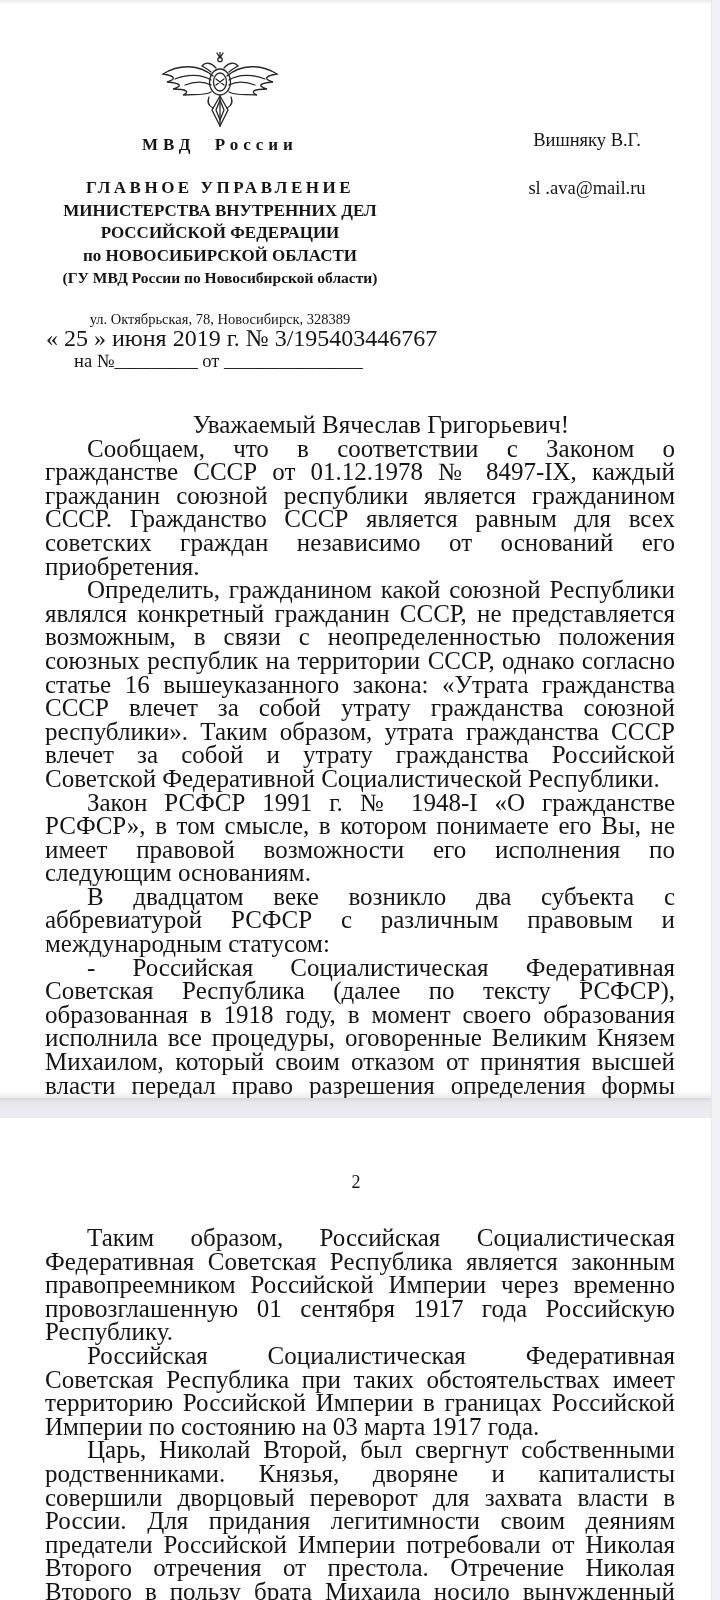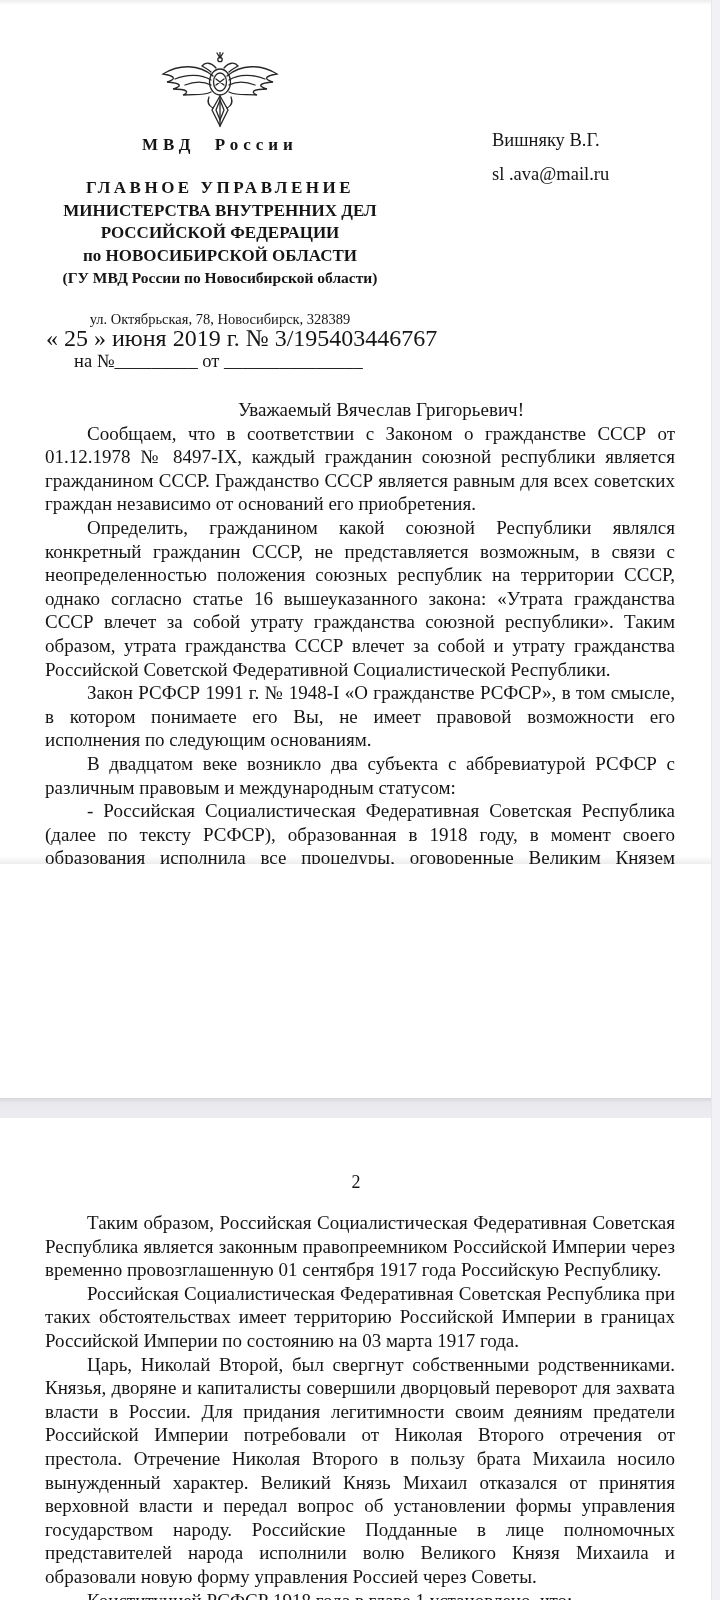--- a/index.html
+++ b/index.html
@@ -9,42 +9,42 @@
     background:#ffffff;
     overflow:hidden;
     font-family:"Liberation Serif","DejaVu Serif",serif;
     color:#151515;
   }
   .top-shade{position:absolute;left:0;top:0;width:720px;height:5px;
     background:linear-gradient(#ededed,#ffffff);pointer-events:none;}
   .right-track{position:absolute;right:0;top:0;width:8px;height:1600px;
     background:#f2f1f5;border-left:1px solid #e7e6ea;}
   
-  .page1{position:absolute;left:0;top:0;width:712px;height:864px;background:#fff;overflow:hidden;}
+  .page1{position:absolute;left:0;top:0;width:712px;height:1098px;background:#fff;overflow:hidden;}
   .page1::after{content:"";position:absolute;left:0;bottom:0;width:100%;height:8px;
     background:linear-gradient(rgba(0,0,0,0),rgba(0,0,0,0.07));}
   .separator{position:absolute;left:0;top:1098px;width:712px;height:20px;
     background:linear-gradient(to bottom,#d7d6db 0,#e9e8ed 5px,#edecf0 100%);}
   .page2{position:absolute;left:0;top:1118px;width:712px;height:482px;background:#fff;overflow:hidden;}
 
   .header-left{position:absolute;left:45px;top:52px;width:350px;text-align:center;}
   .emblem{display:inline-block;}
   .org-short{font-weight:bold;font-size:17px;letter-spacing:5px;word-spacing:10px;margin-top:3px;}
   .org-block{margin-top:22px;font-weight:bold;font-size:17px;line-height:22.5px;text-align:center;}
   .org-line-spaced{letter-spacing:3.5px;}
   .org-line-paren{font-size:15.5px;}
   .address{margin-top:21px;font-size:14.5px;}
 
-  .header-right{position:absolute;left:492px;top:130px;width:190px;font-size:18.5px;}
-  .email{margin-top:13px;}
+  .header-right{position:absolute;left:492px;top:130px;width:190px;font-size:18.5px;text-align:center;}
+  .email{margin-top:27px;}
 
   .date-line{position:absolute;left:46px;top:325px;font-size:24px;}
   .ref-line{position:absolute;left:74px;top:351px;font-size:18.5px;}
 
-  .body{position:absolute;left:45px;width:630px;font-size:19px;line-height:23.6px;text-align:justify;}
+  .body{position:absolute;left:45px;width:630px;font-size:25px;line-height:23.6px;text-align:justify;margin-top:15px;}
   .body1{top:398px;}
   .salutation{text-align:center;text-indent:0;margin:0 0 26px 0;}
   .body p{margin:0;text-indent:42px;}
 
   .page-number{position:absolute;left:0;top:54px;width:712px;text-align:center;font-size:18px;}
   .body2{top:93px;}
 </style>
 </head>
 <body>
 

